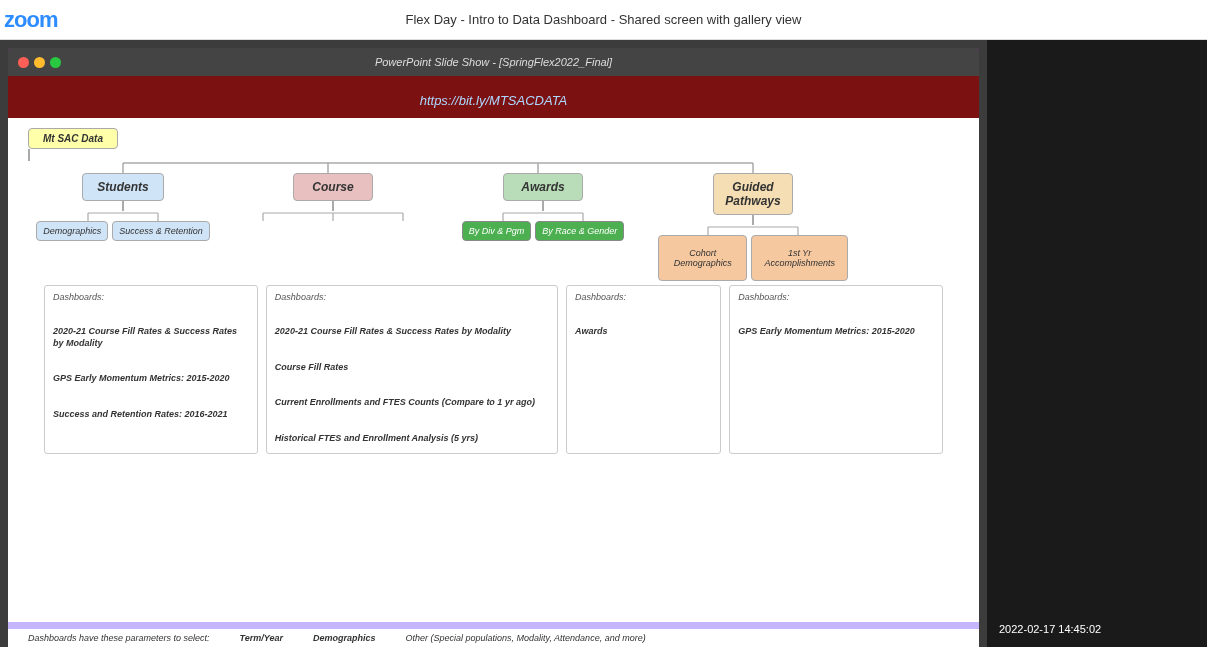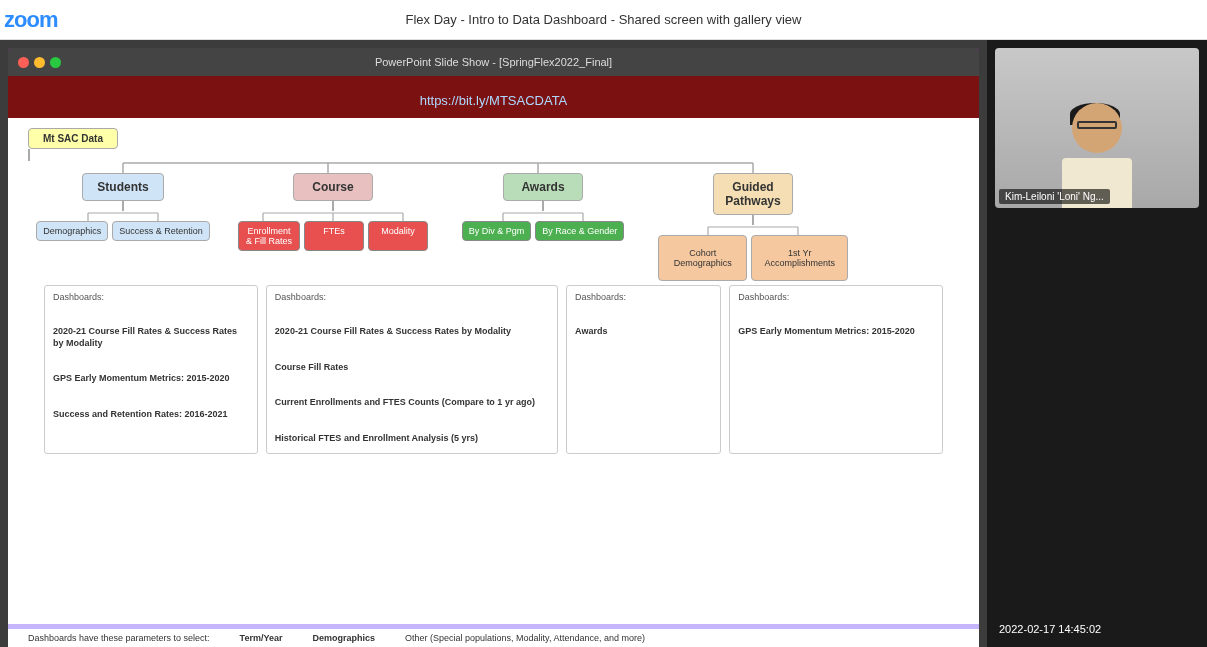--- a/index.html
+++ b/index.html
@@ -50,20 +50,21 @@
 
     
     .ppt-window {
       background: #a21caf;
       border-radius: 4px 4px 0 0;
       margin: 8px 8px 0 8px;
       flex: 1;
       display: flex;
       flex-direction: column;
       overflow: hidden;
+      font-style: italic;
     }
     .ppt-titlebar {
       background: #444;
       height: 28px;
       display: flex;
       align-items: center;
       justify-content: center;
       position: relative;
     }
     .ppt-titlebar-text {
@@ -234,21 +235,21 @@
       font-weight: bold;
       color: #333;
       margin-bottom: 2px;
       line-height: 1.3;
       margin-top: 24px;
     }
 
     
     .params-row {
       background: #fff;
-      border-top: 5px solid #c4b5fd;
+      border-top: 7px solid #c4b5fd;
       padding: 4px 20px;
       display: flex;
       align-items: center;
       gap: 30px;
       font-size: 9px;
       color: #333;
     }
     .params-label {
       font-size: 9px;
       color: #333;
@@ -451,26 +452,20 @@
 
               <div class="level1-branch">
                 <div class="node-course">Course</div>
                 <div class="v-conn"></div>
                 <svg width="190" height="10">
                   <line x1="25" y1="2" x2="165" y2="2" stroke="#aaa" stroke-width="1.2"></line>
                   <line x1="25" y1="2" x2="25" y2="10" stroke="#aaa" stroke-width="1.2"></line>
                   <line x1="95" y1="2" x2="95" y2="10" stroke="#aaa" stroke-width="1.2"></line>
                   <line x1="165" y1="2" x2="165" y2="10" stroke="#aaa" stroke-width="1.2"></line>
                 </svg>
-                <div class="sub-row">
-                  <div class="sub-node-red">Enrollment &amp; Fill
-Rates</div>
-                  <div class="sub-node-red">FTEs</div>
-                  <div class="sub-node-red">Modality</div>
-                </div>
               </div>
 
               <div class="level1-branch">
                 <div class="node-awards">Awards</div>
                 <div class="v-conn"></div>
                 <svg width="140" height="10">
                   <line x1="30" y1="2" x2="110" y2="2" stroke="#aaa" stroke-width="1.2"></line>
                   <line x1="30" y1="2" x2="30" y2="10" stroke="#aaa" stroke-width="1.2"></line>
                   <line x1="110" y1="2" x2="110" y2="10" stroke="#aaa" stroke-width="1.2"></line>
                 </svg>
@@ -540,32 +535,17 @@
             <span>Other</span>
             <span>(Special populations, Modality, Attendance, and more)</span>
           </span>
         </div>
       </div>
     </div>
   </div>
 
   <div class="gallery-panel">
 
-    <div class="participant-video">
-      <div class="kim-video">
-
-        <div style="position:absolute; bottom:0; left:50%; transform:translateX(-50%); display:flex; flex-direction:column; align-items:center;">
-          <div style="position:relative; width:55px; height:55px;">
-            <div class="kim-hair"></div>
-            <div class="kim-head">
-              <div class="kim-glasses"></div>
-            </div>
-          </div>
-          <div class="kim-body"></div>
-        </div>
-      </div>
-      <div class="participant-name-badge">Kim-Leiloni 'Loni' Ng...</div>
-    </div>
 
     <div class="timestamp">2022-02-17  14:45:02</div>
   </div>
 
 </div>
 
 </body></html>

